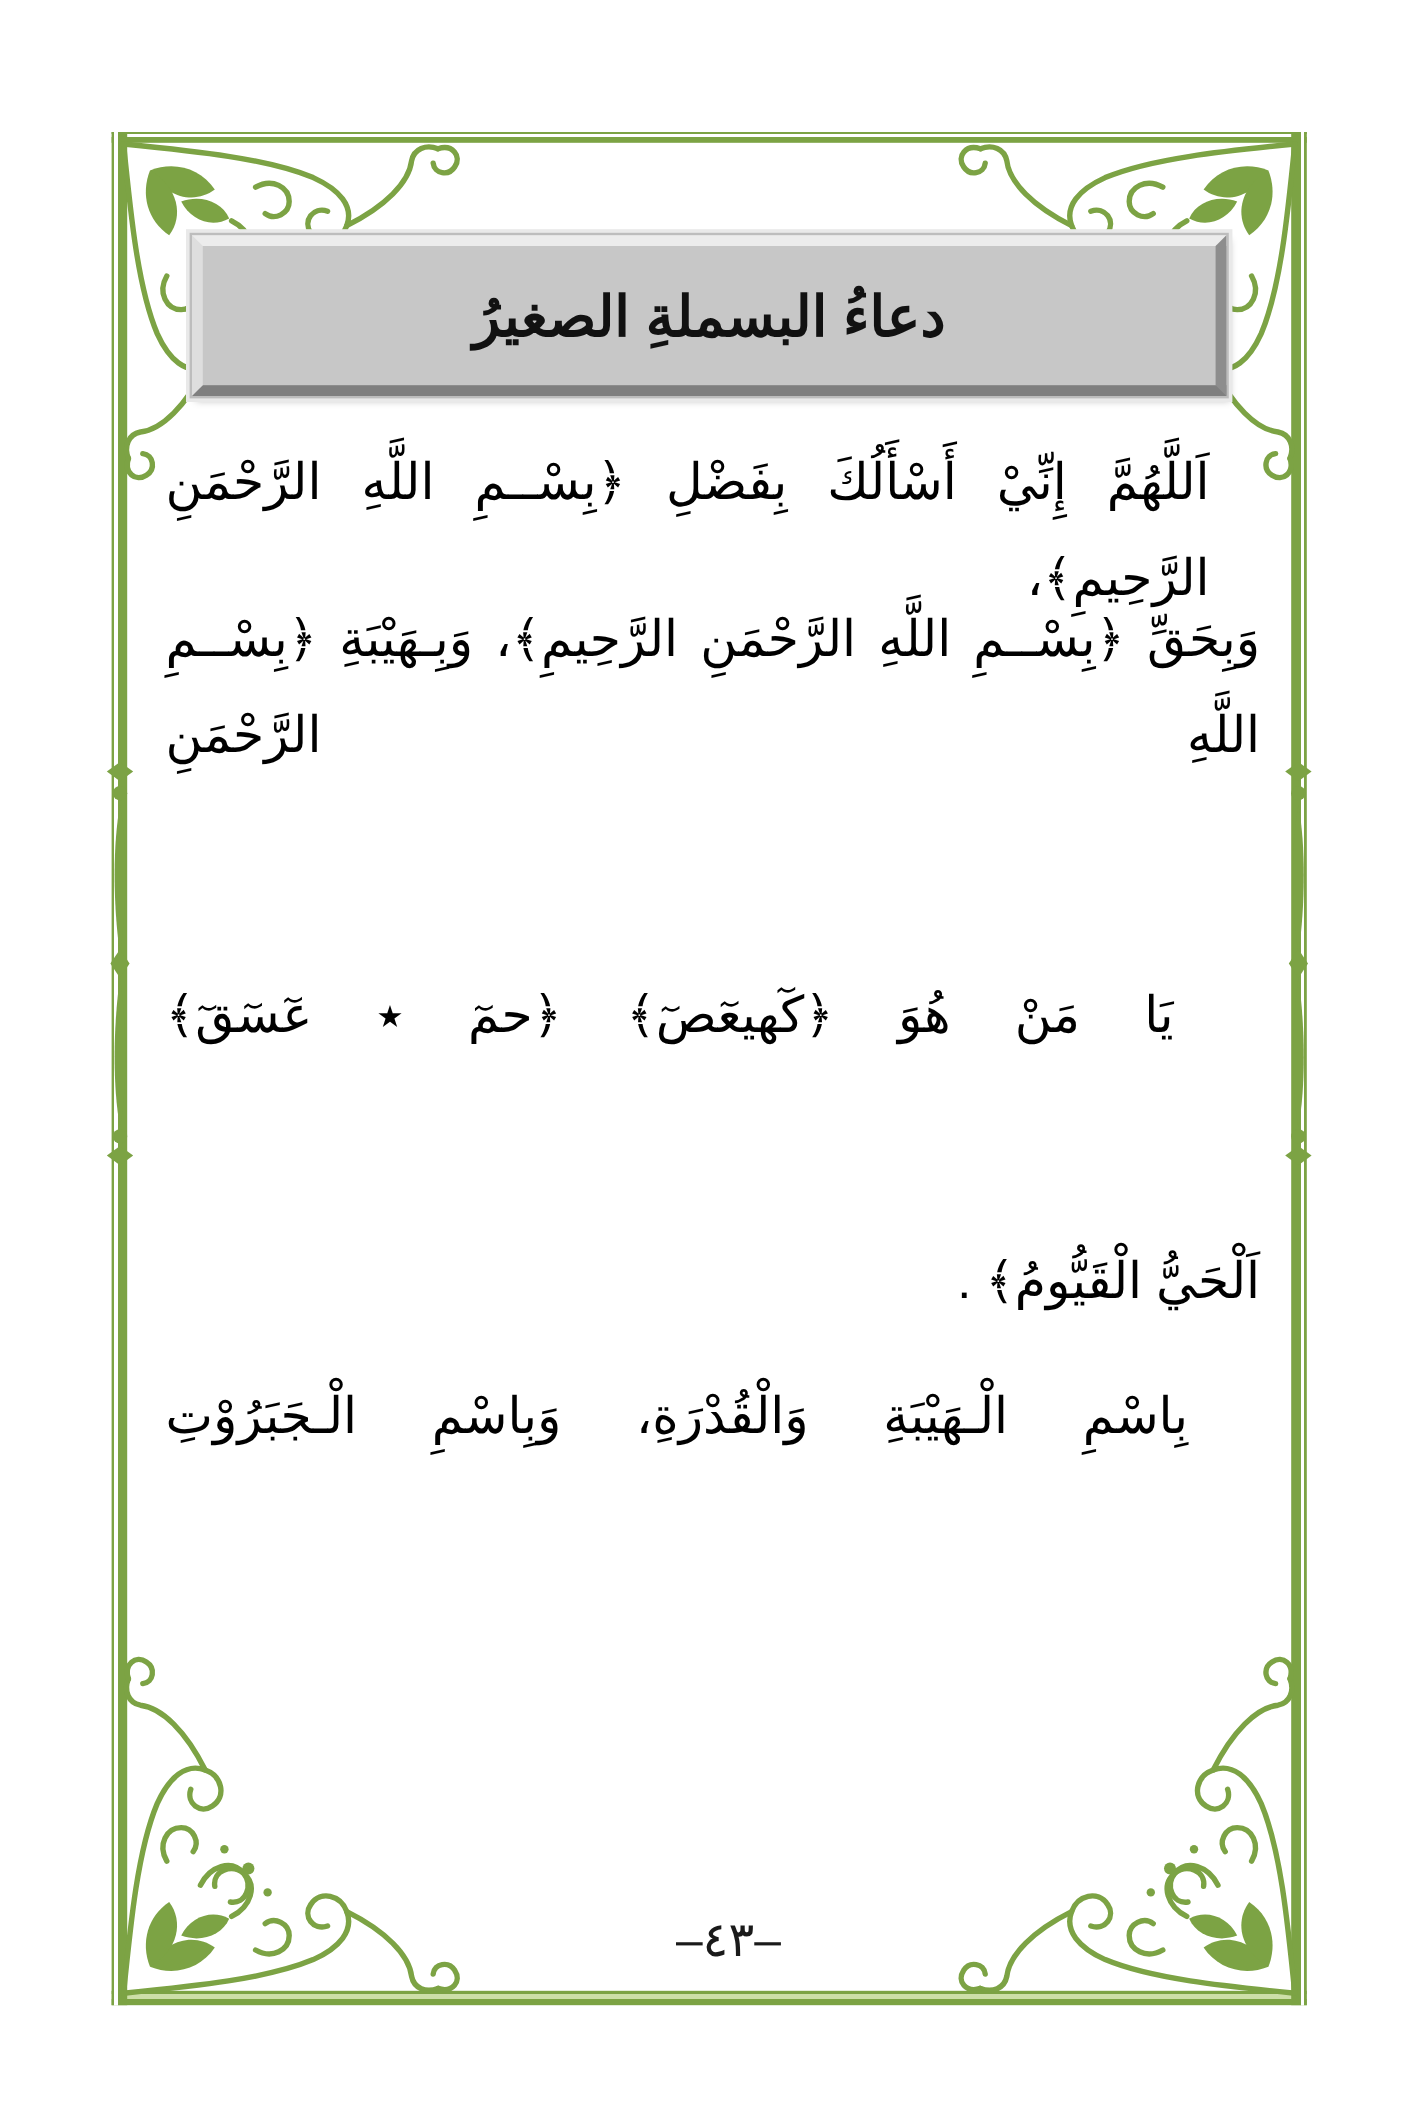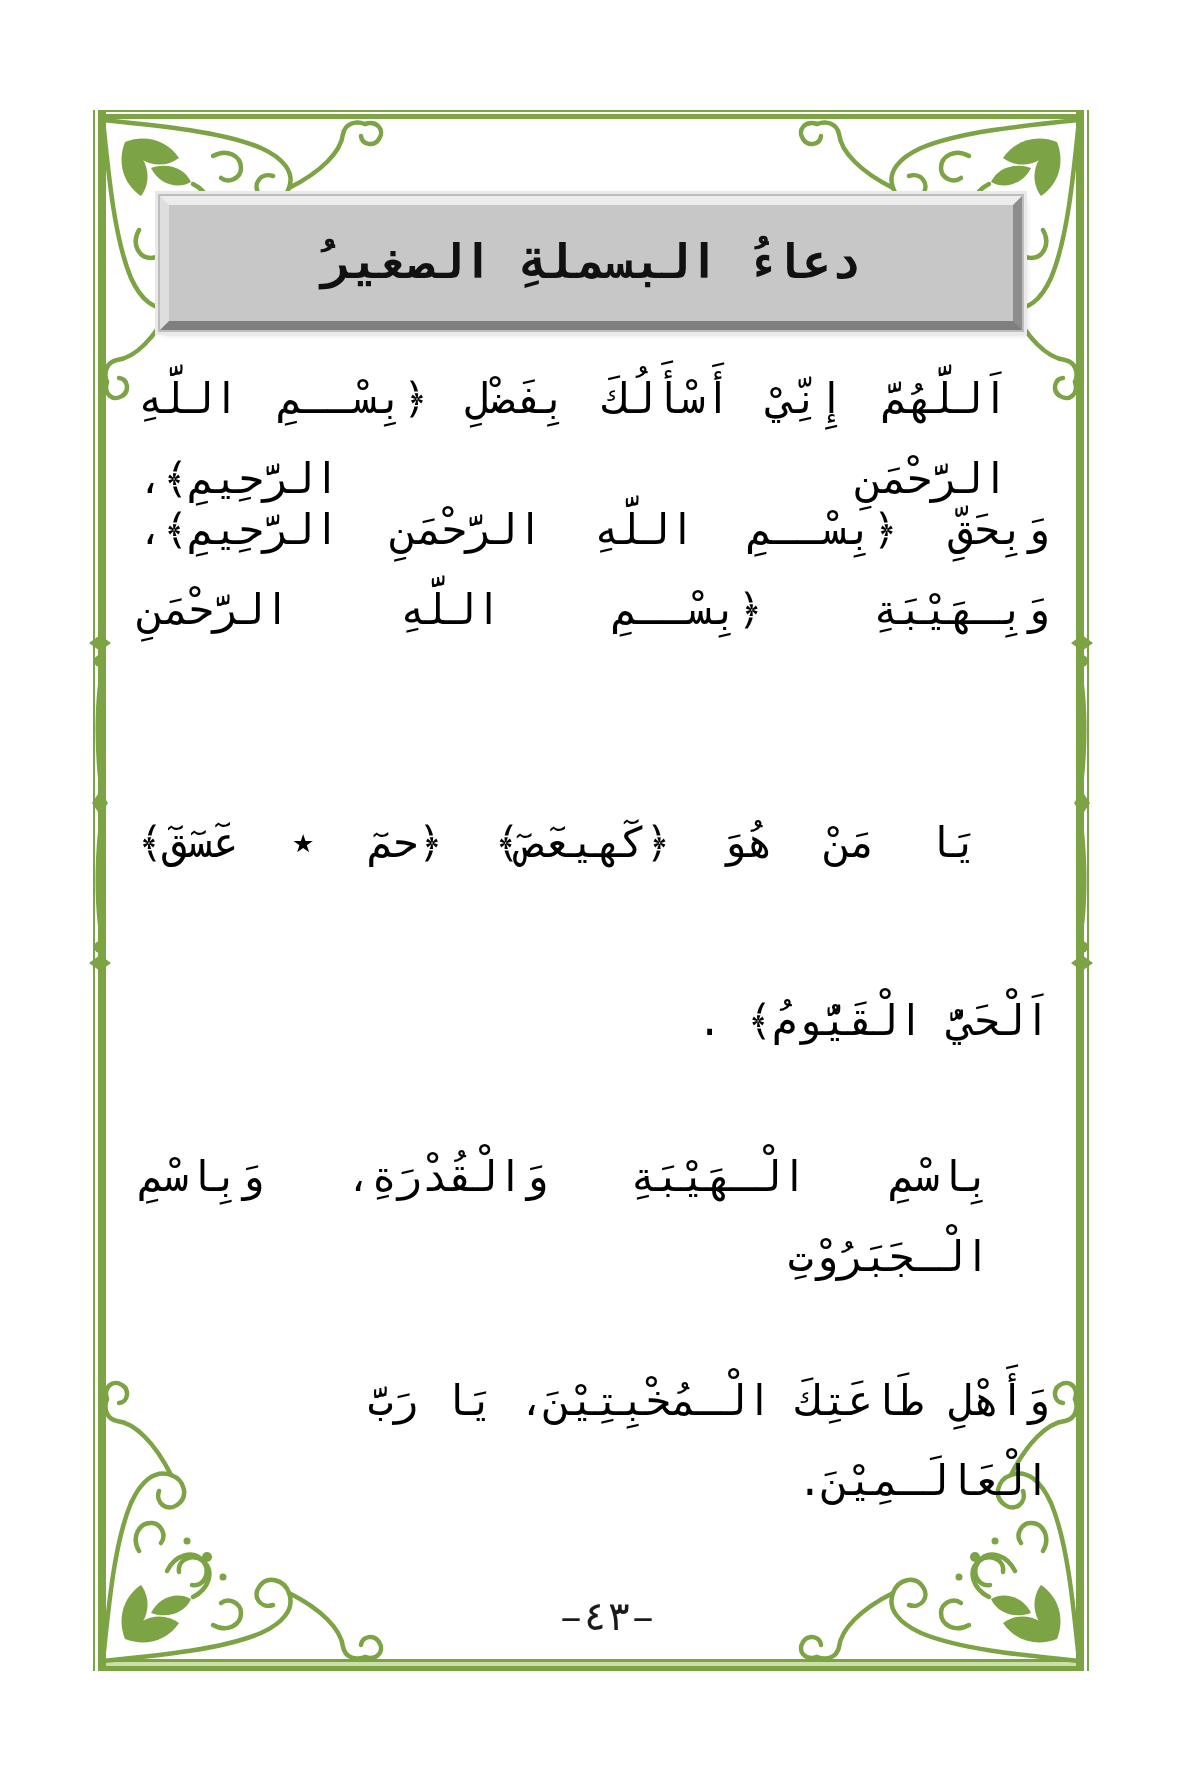--- a/index.html
+++ b/index.html
@@ -3,21 +3,21 @@
 <meta charset="utf-8">
 <style>
   :root{
     --g:#7ca344;          
     --lg:#cddfa8;         
     --box:#c7c7c7;        
   }
   html,body{margin:0;padding:0;background:#ffffff;}
   .page{
     position:relative;width:1182px;height:1773px;background:#ffffff;
-    overflow:hidden;font-family:Liberation Mono, monospace;color:#000;
+    overflow:hidden;font-family:Liberation Sans, sans-serif;color:#000;
   }
 
   
   .bline{position:absolute;}
   .b-top{left:93px;top:110px;width:996px;height:9px;
     background:linear-gradient(to bottom,var(--g) 0 2px,#fff 2px 4px,var(--g) 4px 9px);}
   .b-bottom{left:93px;top:1659px;width:996px;height:12px;
     background:linear-gradient(to bottom,var(--g) 0 3px,var(--lg) 3px 7px,var(--g) 7px 12px);}
   .b-left{left:93px;top:110px;width:13px;height:1561px;
     background:linear-gradient(to right,var(--g) 0 2px,#fff 2px 5px,var(--g) 5px 13px);}
@@ -49,21 +49,21 @@
   .line{
     position:absolute;right:132px;width:912px;direction:rtl;
     font-size:42px;line-height:80px;color:#000000;white-space:normal;
   }
   .just{text-align:justify;text-align-last:justify;}
   .start{text-align:right;}
   .ind42{padding-right:42px;box-sizing:border-box;}
   .ind60{padding-right:60px;box-sizing:border-box;}
   .ind72{padding-right:72px;box-sizing:border-box;margin-left:20px;}
   .t1{top:362px;} .t2{top:493px;} .t3{top:584px;} .t4{top:695px;}
-  .t5{top:806px;} .t6{top:917px;} .t7{top:984px;} .t8{top:1140px;}
+  .t5{top:806px;} .t6{top:917px;} .t7{top:1028px;} .t8{top:1140px;}
   .t9{top:1252px;} .t10{top:1364px;}
 
   
   .pagenum{
     position:absolute;left:16px;top:1593px;width:100%;text-align:center;
     font-size:40px;color:#1a1a1a;direction:rtl;
   }
 </style>
 </head>
 <body>
@@ -190,17 +190,16 @@
 
   <div class="title-box">
     <div class="title-text">دعاءُ البسملةِ الصغيرُ</div>
   </div>
 
   <div class="line just ind42 t1" dir="rtl">اَللَّهُمَّ إِنِّيْ أَسْأَلُكَ بِفَضْلِ ﴿بِسْــمِ اللَّهِ الرَّحْمَنِ الرَّحِيمِ﴾،</div>
   <div class="line just t2" dir="rtl">وَبِحَقِّ ﴿بِسْــمِ اللَّهِ الرَّحْمَنِ الرَّحِيمِ﴾، وَبِـهَيْبَةِ ﴿بِسْــمِ اللَّهِ الرَّحْمَنِ</div>
   <div class="line just ind72 t5" dir="rtl">يَا مَنْ هُوَ ﴿كٓهيعٓصٓ﴾ ﴿حمٓ ٭ عٓسٓقٓ﴾</div>
   <div class="line start t7" dir="rtl">اَلْحَيُّ الْقَيُّومُ﴾ .</div>
   <div class="line just ind60 t8" dir="rtl">بِاسْمِ الْـهَيْبَةِ وَالْقُدْرَةِ، وَبِاسْمِ الْـجَبَرُوْتِ</div>
-  <div class="line start t10" dir="rtl">وَأَهْلِ طَاعَتِكَ الْـمُخْبِتِيْنَ، يَا رَبَّ الْعَالَـمِيْنَ.</div>
 
   <div class="pagenum">–٤٣–</div>
 
 </div>
 
 </body></html>

